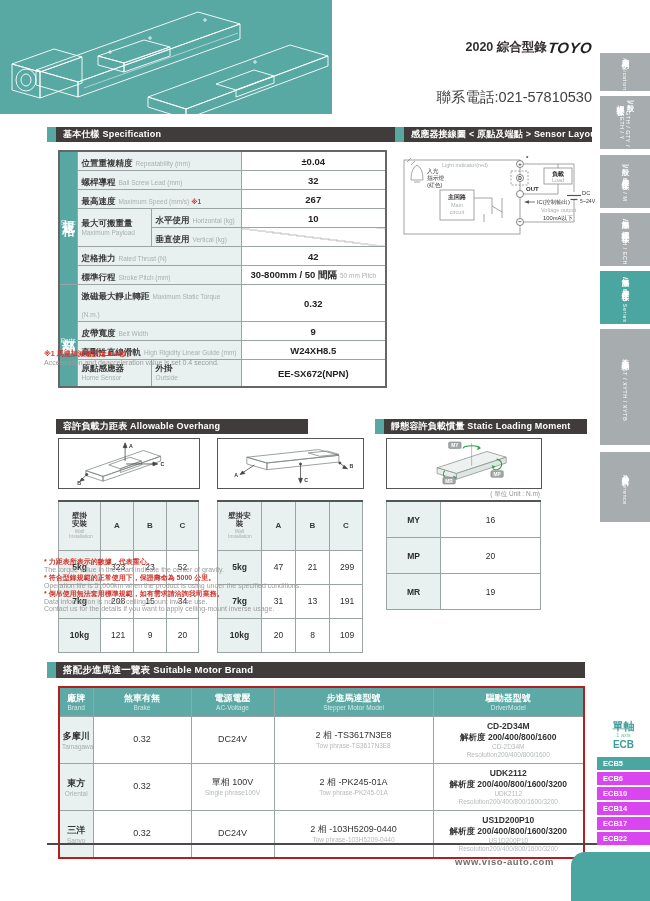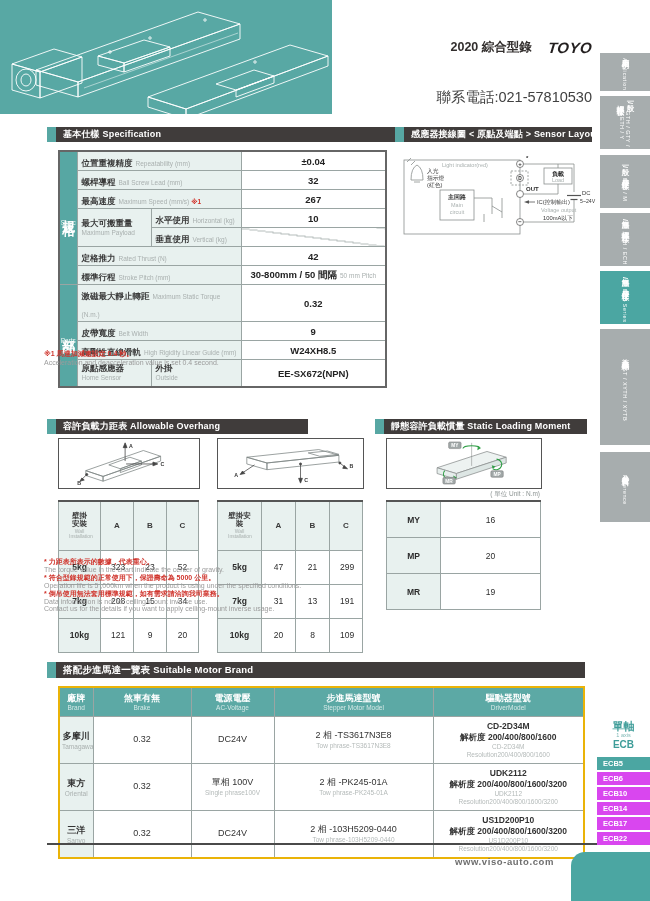--- a/index.html
+++ b/index.html
@@ -1,21 +1,21 @@
 <!DOCTYPE html>
 <html><head>
 <meta charset="utf-8">
 <style>
   html,body{margin:0;padding:0;}
   body{width:650px;height:901px;position:relative;background:#fff;overflow:hidden;
        font-family:"Liberation Sans","DejaVu Sans",sans-serif;color:#333;}
   .abs{position:absolute;}
   
   .hero{left:0;top:0;width:332px;height:114px;background:#58a8a4;}
-  .brandline{top:39px;right:58px;font-size:12.5px;font-weight:bold;color:#332f2e;display:flex;align-items:center;gap:16px;}
+  .brandline{top:39px;right:58px;font-size:12.5px;font-weight:bold;color:#332f2e;display:flex;align-items:center;gap:1px;}
   .logo{font-style:italic;font-weight:900;font-size:15px;letter-spacing:0.5px;color:#231f1f;transform:skewX(-6deg);}
   .phone{top:88px;right:58px;font-size:14.5px;color:#414141;}
   
   .sec-h{display:flex;height:15px;}
   .sec-h .sq{width:9px;background:#57a7a3;}
   .sec-h .bar{flex:1;background:#403c3b;color:#fff;font-size:9px;font-weight:bold;line-height:15px;padding-left:7px;letter-spacing:.2px;white-space:nowrap;overflow:hidden;}
   
   table{border-collapse:collapse;}
   
   .spec-table{left:58px;top:150px;width:327px;table-layout:fixed;}
@@ -46,21 +46,21 @@
   .mini{table-layout:fixed;border:1.5px solid #777;border-top:2px solid #555;}
   .mini td,.mini th{border:1px solid #9aa5a3;text-align:center;padding:10px;margin-left:11px;}
   .mini th{background:#e8f1ef;height:18px;font-size:8px;color:#3a3a3a;}
   .mini .hzh{font-size:7.5px;font-weight:bold;display:block;line-height:1.1;}
   .mini .hen{font-size:5px;color:#a9b0af;font-weight:normal;display:block;line-height:1.1;}
   .mini td{height:13px;font-size:8.5px;color:#2c2c2c;background:#fff;}
   .mini td.ld{background:#e8f1ef;font-weight:bold;}
   .mtbl td{height:15px;}
   .unit{font-size:6.5px;color:#8d9493;text-align:right;}
   
-  .motor-table{left:58px;top:686px;width:525px;table-layout:fixed;border:2px solid #eab308;}
+  .motor-table{left:58px;top:686px;width:525px;table-layout:fixed;border:2px solid #b91c1c;}
   .motor-table th,.motor-table td{border:1px solid #9aa5a3;text-align:center;vertical-align:middle;padding:1px 2px;overflow:hidden;}
   .motor-table th{background:#5ca9a5;height:26px;}
   .motor-table th .hzh{display:block;font-size:9px;font-weight:bold;color:#fff;line-height:1.2;}
   .motor-table th .hen{display:block;font-size:6.5px;font-weight:normal;color:#d6e9e7;line-height:1.2;}
   .motor-table td{background:#fff;height:44px;}
   .motor-table td.brand{background:#e8f1ef;}
   .m-main{display:block;font-size:9px;color:#333;line-height:1.3;}
   .m-bold{display:block;font-size:8.5px;font-weight:bold;color:#333;line-height:1.25;}
   .m-sub{display:block;font-size:6.5px;color:#b4bab9;line-height:1.25;}
   .bzh{display:block;font-size:9px;font-weight:bold;color:#333;}
@@ -298,21 +298,21 @@
   <text x="130" y="43" class="sb">OUT</text>
   <text x="141" y="56" class="sd">IC(控制輸出)</text>
   <text x="145" y="64" class="sg">Voltage output</text>
   <text x="147" y="71.5" class="sd">100mA以下</text>
   <text x="162" y="27.5" text-anchor="middle" class="sb">負載</text>
   <text x="162" y="34" text-anchor="middle" class="sg">Load</text>
   <text x="186" y="47" class="sd">DC</text>
   <text x="184" y="54.5" style="font-size:5.2px;fill:#3a3a3a">5~24V</text>
 </svg>
 
-<div class="abs sec-h" style="left:47px;top:419px;width:261px;">
+<div class="abs sec-h" style="left:47px;top:419px;width:261px;align-items:center;">
   <div class="sq"></div>
   <div class="bar">容許負載力距表 Allowable Overhang</div>
 </div>
 
 <div class="abs diag" style="left:58px;top:438px;width:140px;height:49px;">
   <svg viewBox="0 0 140 49" width="138" height="47">
     <g fill="none" stroke="#7d8584" stroke-width="0.8" stroke-linejoin="round">
       <path d="M26,33 L86,12 L104,18 L44,39 Z"></path>
       <path d="M44,39 L104,18 L104,23 L44,44 Z"></path>
       <path d="M26,33 L44,39 L44,44 L26,38 Z"></path>

